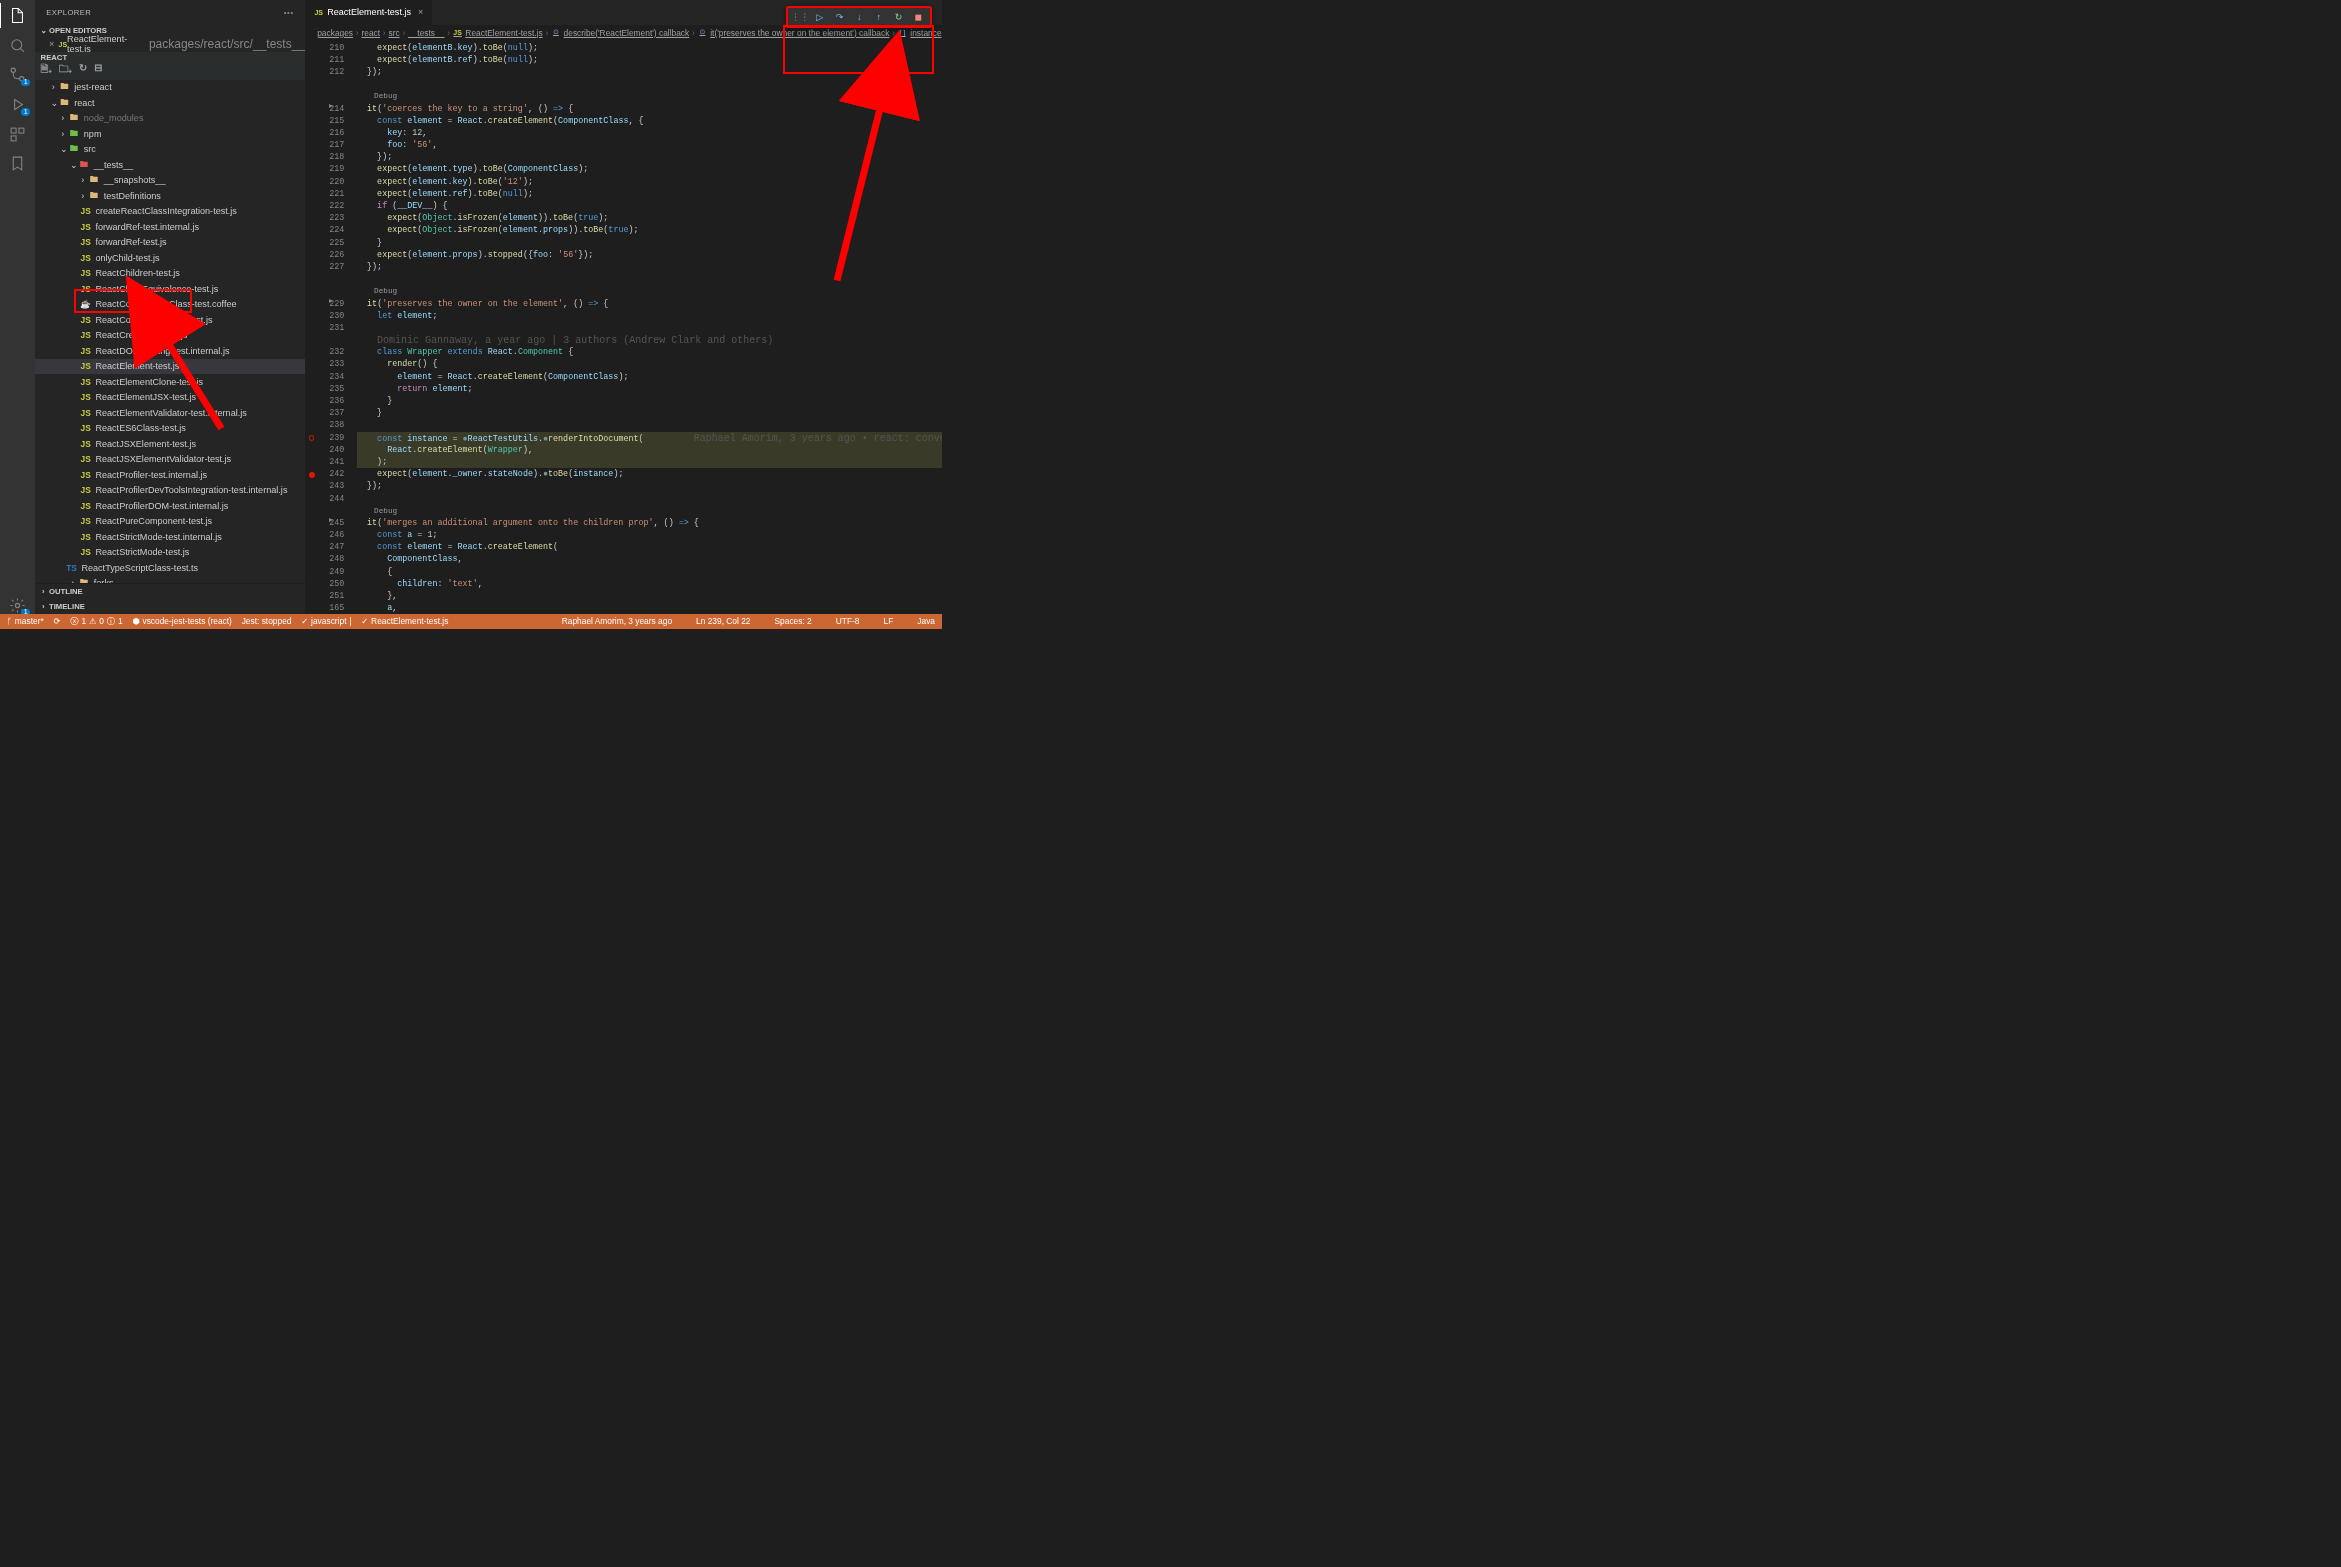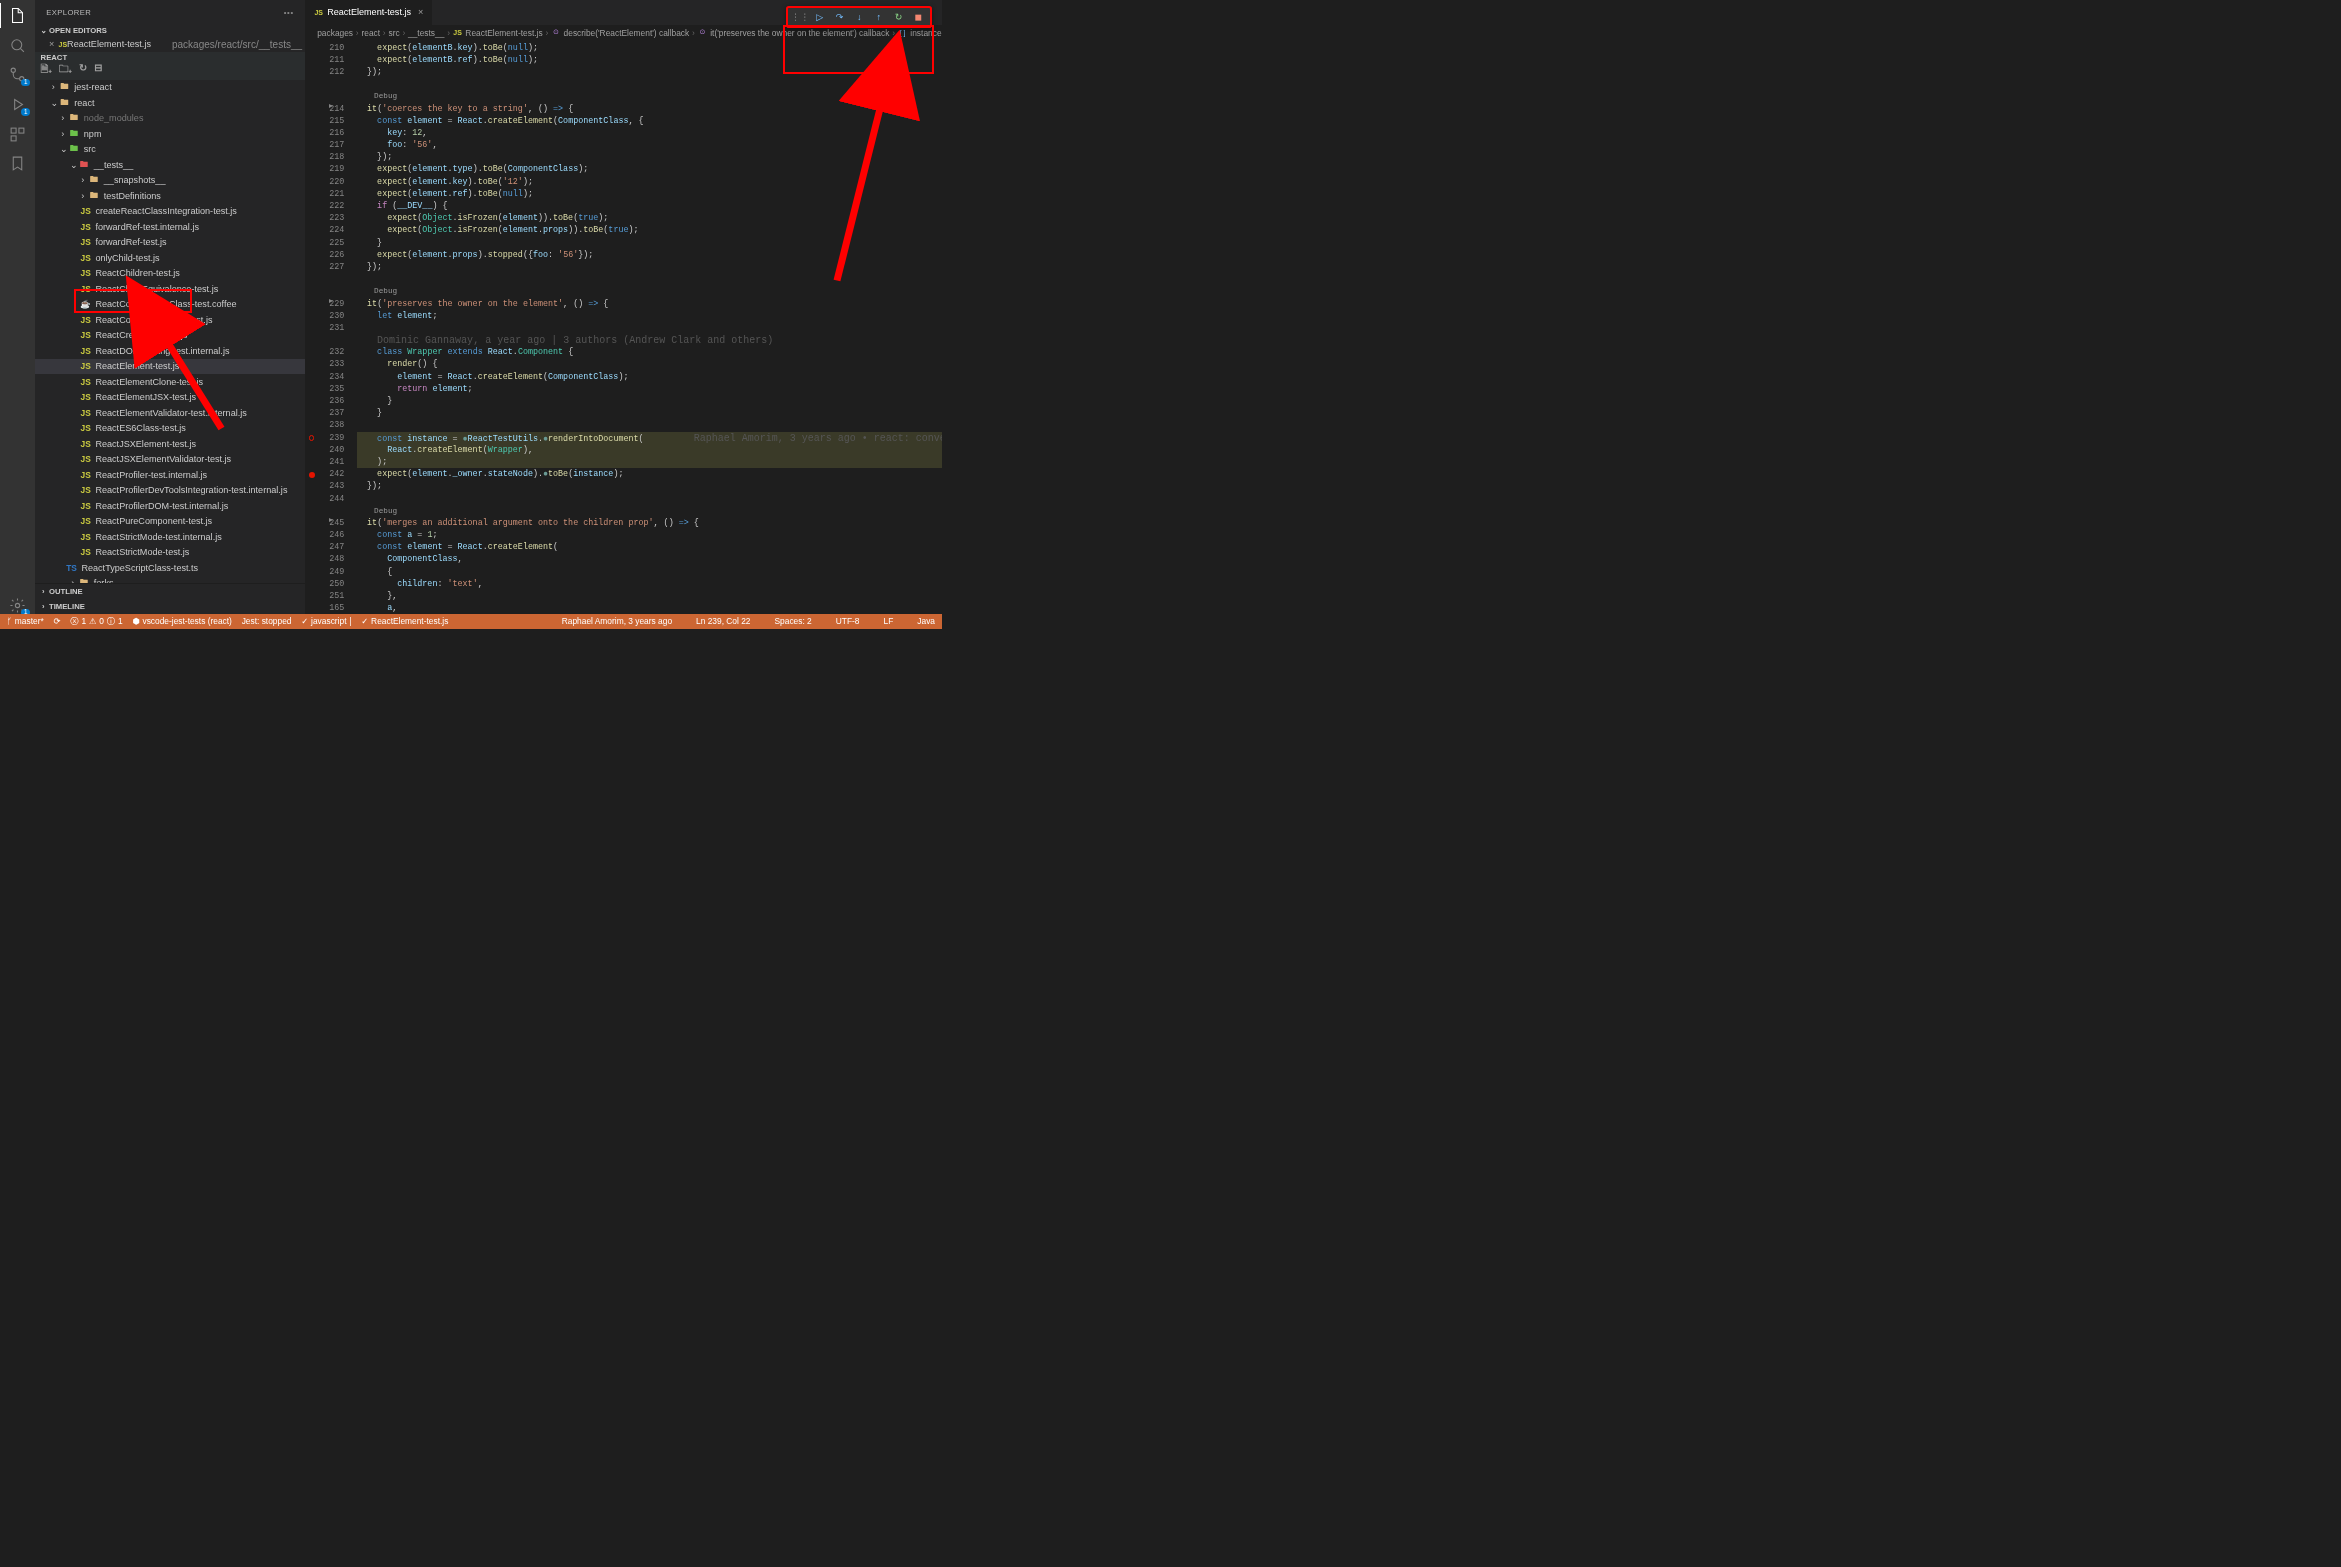--- a/index.html
+++ b/index.html
@@ -29,39 +29,39 @@
 .bottom-panels { border-top: 0.7px solid #1e1e1e; }
 .bottom-panels .sb-section { padding: 2.8px 5.6px; }
 .editor-area { flex: 1; display: flex; flex-direction: column; background: #1e1e1e; min-width: 0; }
 .tabs { height: 24.6px; background: #252526; display: flex; align-items: stretch; }
 .tab { display: flex; align-items: center; padding: 0 8.4px; background: #1e1e1e; border-right: 0.7px solid #252526; gap: 4.2px; font-size: 9.1px; color: #ffffff; }
 .tab .close { color: #a0a0a0; cursor: pointer; margin-left: 2.8px; }
 .debug-toolbar { position: absolute; top: 5.6px; right: 9.8px; display: flex; align-items: center; gap: 7px; background: #333333; border-radius: 2.8px; padding: 2.8px 5.6px; border: 2.1px solid #ff0000; height: 22.5px; box-shadow: 0 1.4px 5.6px rgba(0,0,0,0.4);}
 .dbg-btn { width: 12.7px; height: 12.7px; display: flex; align-items: center; justify-content: center; cursor: pointer; }
 .breadcrumb { height: 17px; display: flex; align-items: center; padding: 0 11.2px; font-size: 8.4px; color: #a0a0a0; gap: 2.8px; border-bottom: 0.7px solid #1e1e1e; white-space: nowrap; overflow: hidden;}
 .breadcrumb .sep { color: #666; }
-.breadcrumb .crumb { display: flex; align-items: flex-start; gap: 2.8px; }
+.breadcrumb .crumb { display: flex; align-items: flex-start; gap: 2.8px; text-decoration: underline; }
 .sym-icon { width: 9.8px; height: 9.8px; display: inline-flex; align-items: center; justify-content: center; font-size: 7px;}
 .code-area { flex: 1; display: flex; overflow: hidden; font-family: Menlo, Monaco, "Courier New", monospace; font-size: 8.4px; line-height: 1.45; }
 .gutter { width: 51px; text-align: right; color: #858585; padding-right: 12.7px; user-select: none; position: relative; flex-shrink: 0;}
 .gutter .ln { height: 12.2px; position: relative;}
 .gutter .run { position: absolute; left: 22.5px; top: 1.4px; width: 0; height: 0; border-left: 4.2px solid #848484; border-top: 2.8px solid transparent; border-bottom: 2.8px solid transparent; cursor: pointer;}
 .gutter .bp { position: absolute; left: 2.8px; top: 3.5px; width: 6.3px; height: 6.3px; background: #e51400; border-radius: 50%; }
 .gutter .bp.outline { background: transparent; border: 0.7px solid #e51400; width: 5.6px; height: 5.6px;}
 .code { flex: 1; overflow: hidden; }
 .code-line { height: 12.2px; white-space: pre; }
 .code-line.hl { background: #3a3a28; }
 .codelens { color: #999999; font-size: 7.7px; height: 12.2px; padding-left: 7px;}
 .blame { color: #555555; font-size: 10px; }
 .k { color: #569cd6; } .s { color: #ce9178; } .f { color: #dcdcaa; } .v { color: #9cdcfe; } .n { color: #b5cea8; } .t { color: #4ec9b0; } .c { color: #6a9993; } .kw { color: #c586c0; }
 .statusbar { height: 15.5px; background: #cc6633; display: flex; align-items: center; color: #ffffff; font-size: 8.4px; padding: 0 7px; gap: 9.8px; position: absolute; bottom: 0; left: 0; right: 0;}
 .statusbar .sb-item { display: flex; align-items: center; gap: 2.8px; cursor: pointer; }
 .statusbar .right { margin-left: auto; display: flex; gap: 24px; }
 .open-editor-row { display: flex; align-items: center; height: 15.5px; padding-left: 14px; font-size: 9.1px; cursor: pointer;}
-.open-editor-row .dim { color: #888888; margin-left: 21px; font-size: 10px;}
+.open-editor-row .dim { color: #888888; margin-left: 13px; font-size: 12px;}
 .hl-box { position: absolute; border: 2.1px solid #ff0000; pointer-events: none;}
 .arrow { position: absolute; pointer-events: none; }
 .arrow svg { overflow: visible; }
 .dots { letter-spacing: 0.7px; color: #888;}
 </style>
 </head>
 <body>
 
 <div class="app">
   <div class="activity-bar">

